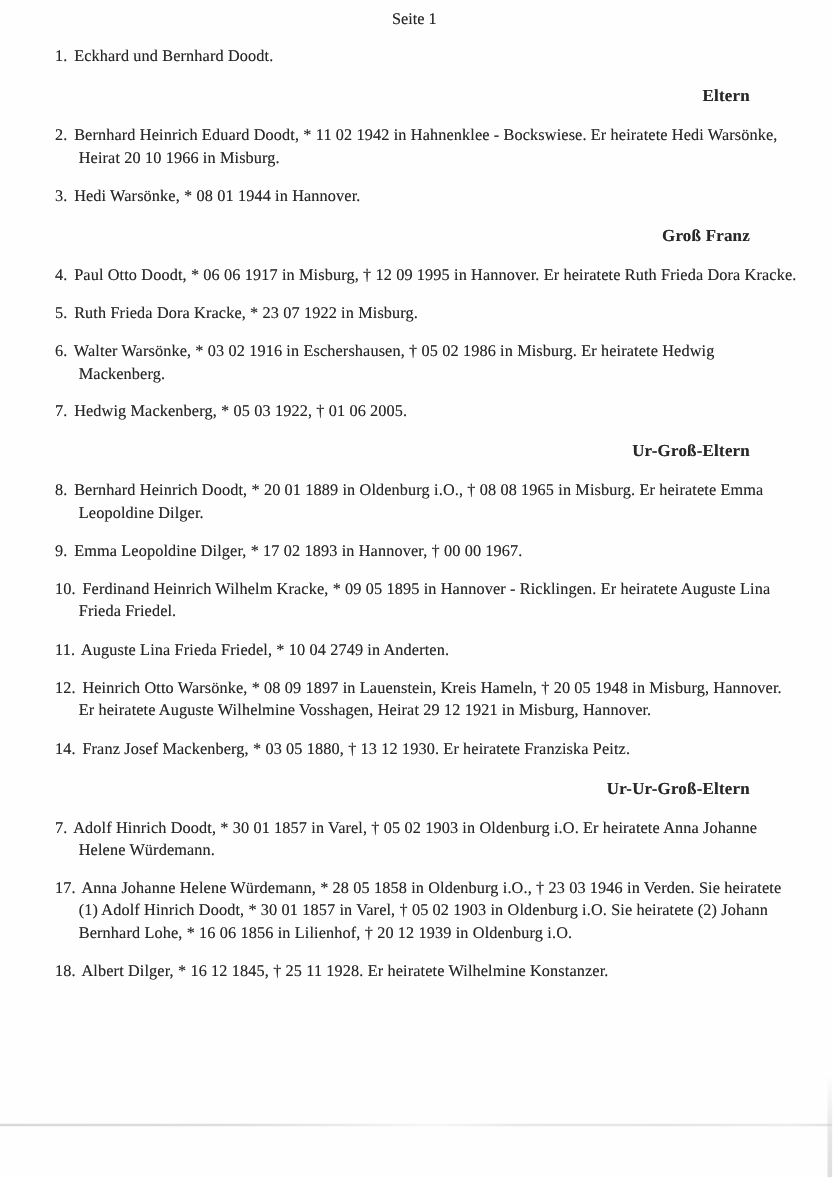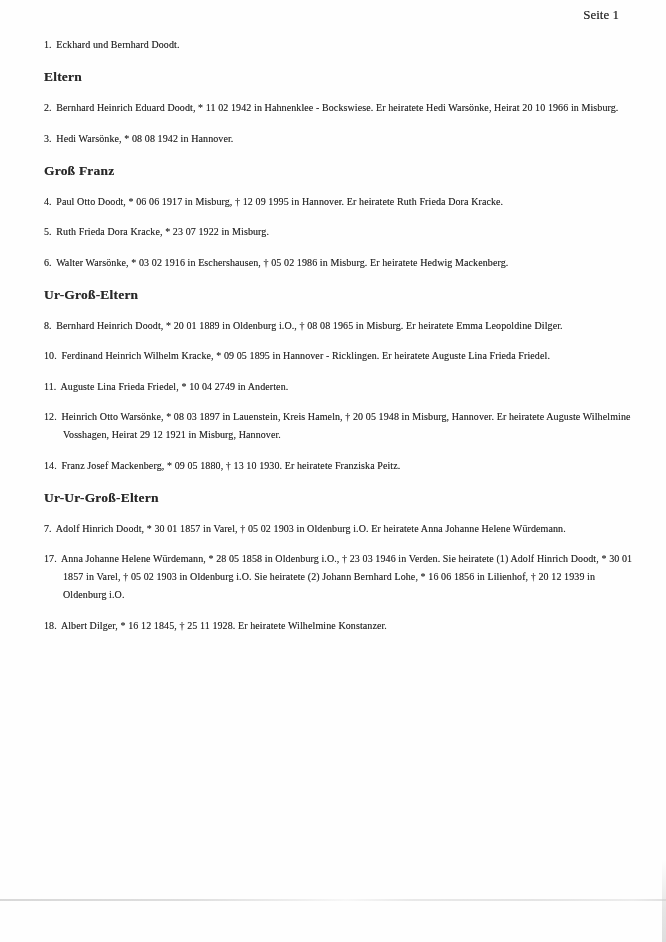--- a/index.html
+++ b/index.html
@@ -17,41 +17,41 @@
     overflow: hidden;
     text-shadow: 0 0 0.5px rgba(50,50,50,0.55);
   }
   .content {
     position: absolute;
     top: 6px;
     left: 44px;
     width: 596px;
   }
   .page-label {
-    text-align: right;
+    text-align: center;
     font-size: 13px;
     line-height: 18px;
     margin: 0 21px 12px 0;
   }
   .entry {
-    font-size: 10px;
+    font-size: 13px;
     line-height: 18px;
     margin: 0 0 12.5px 0;
     padding-left: 19px;
     text-indent: -19px;
     letter-spacing: 0.1px;
   }
   .entry .num {
     margin-right: 2px;
   }
   .heading {
     font-size: 13.5px;
     line-height: 18px;
     font-weight: bold;
-    text-align: left;
+    text-align: right;
     margin: 14px 40px 13px 0;
     letter-spacing: 0.2px;
   }
   .scan-line {
     position: absolute;
     left: 0;
     top: 899px;
     width: 100%;
     height: 2px;
     background: linear-gradient(90deg,
@@ -73,33 +73,35 @@
 
 <div class="page">
   <div class="content">
 
     <div class="page-label">Seite 1</div>
 
     <p class="entry"><span class="num">1.</span> <span>Eckhard und Bernhard Doodt.</span></p>
 
     <h2 class="heading">Eltern</h2>
     <p class="entry"><span class="num">2.</span> <span>Bernhard Heinrich Eduard Doodt, * 11 02 1942 in Hahnenklee - Bockswiese. Er heiratete Hedi Warsönke, Heirat 20 10 1966 in Misburg.</span></p>
-    <p class="entry"><span class="num">3.</span> <span>Hedi Warsönke, * 08 08 1942 in Hannover.</span></p>
+    <p class="entry"><span class="num">3.</span> <span>Hedi Warsönke, * 08 01 1944 in Hannover.</span></p>
 
     <h2 class="heading">Groß Franz</h2>
     <p class="entry"><span class="num">4.</span> <span>Paul Otto Doodt, * 06 06 1917 in Misburg, † 12 09 1995 in Hannover. Er heiratete Ruth Frieda Dora Kracke.</span></p>
     <p class="entry"><span class="num">5.</span> <span>Ruth Frieda Dora Kracke, * 23 07 1922 in Misburg.</span></p>
     <p class="entry"><span class="num">6.</span> <span>Walter Warsönke, * 03 02 1916 in Eschershausen, † 05 02 1986 in Misburg. Er heiratete Hedwig Mackenberg.</span></p>
+    <p class="entry"><span class="num">7.</span> <span>Hedwig Mackenberg, * 05 03 1922, † 01 06 2005.</span></p>
 
     <h2 class="heading">Ur-Groß-Eltern</h2>
     <p class="entry"><span class="num">8.</span> <span>Bernhard Heinrich Doodt, * 20 01 1889 in Oldenburg i.O., † 08 08 1965 in Misburg. Er heiratete Emma Leopoldine Dilger.</span></p>
+    <p class="entry"><span class="num">9.</span> <span>Emma Leopoldine Dilger, * 17 02 1893 in Hannover, † 00 00 1967.</span></p>
     <p class="entry"><span class="num">10.</span> <span>Ferdinand Heinrich Wilhelm Kracke, * 09 05 1895 in Hannover - Ricklingen. Er heiratete Auguste Lina Frieda Friedel.</span></p>
     <p class="entry"><span class="num">11.</span> <span>Auguste Lina Frieda Friedel, * 10 04 2749 in Anderten.</span></p>
-    <p class="entry"><span class="num">12.</span> <span>Heinrich Otto Warsönke, * 08 03 1897 in Lauenstein, Kreis Hameln, † 20 05 1948 in Misburg, Hannover. Er heiratete Auguste Wilhelmine Vosshagen, Heirat 29 12 1921 in Misburg, Hannover.</span></p>
-    <p class="entry"><span class="num">14.</span> <span>Franz Josef Mackenberg, * 09 05 1880, † 13 10 1930. Er heiratete Franziska Peitz.</span></p>
+    <p class="entry"><span class="num">12.</span> <span>Heinrich Otto Warsönke, * 08 09 1897 in Lauenstein, Kreis Hameln, † 20 05 1948 in Misburg, Hannover. Er heiratete Auguste Wilhelmine Vosshagen, Heirat 29 12 1921 in Misburg, Hannover.</span></p>
+    <p class="entry"><span class="num">14.</span> <span>Franz Josef Mackenberg, * 03 05 1880, † 13 12 1930. Er heiratete Franziska Peitz.</span></p>
 
     <h2 class="heading">Ur-Ur-Groß-Eltern</h2>
     <p class="entry"><span class="num">7.</span> <span>Adolf Hinrich Doodt, * 30 01 1857 in Varel, † 05 02 1903 in Oldenburg i.O. Er heiratete Anna Johanne Helene Würdemann.</span></p>
     <p class="entry"><span class="num">17.</span> <span>Anna Johanne Helene Würdemann, * 28 05 1858 in Oldenburg i.O., † 23 03 1946 in Verden. Sie heiratete (1) Adolf Hinrich Doodt, * 30 01 1857 in Varel, † 05 02 1903 in Oldenburg i.O. Sie heiratete (2) Johann Bernhard Lohe, * 16 06 1856 in Lilienhof, † 20 12 1939 in Oldenburg i.O.</span></p>
     <p class="entry"><span class="num">18.</span> <span>Albert Dilger, * 16 12 1845, † 25 11 1928. Er heiratete Wilhelmine Konstanzer.</span></p>
 
   </div>
 
   <div class="scan-line"></div>
   <div class="scan-edge"></div>

